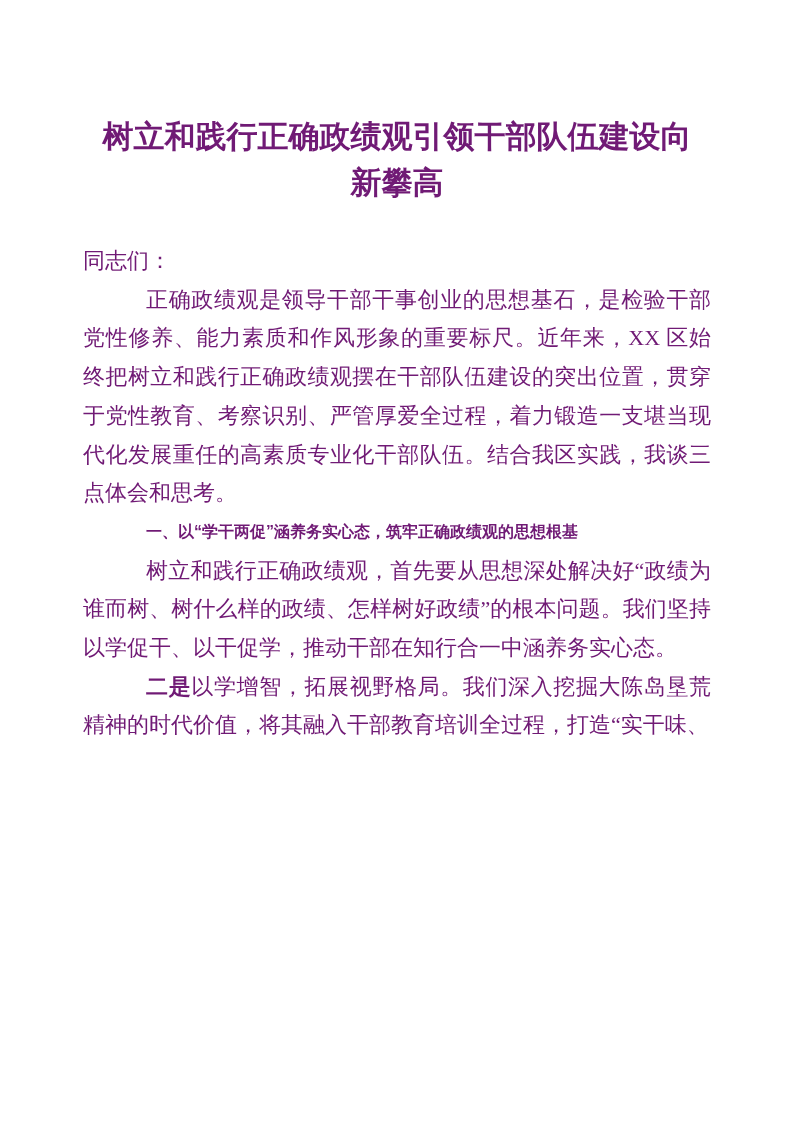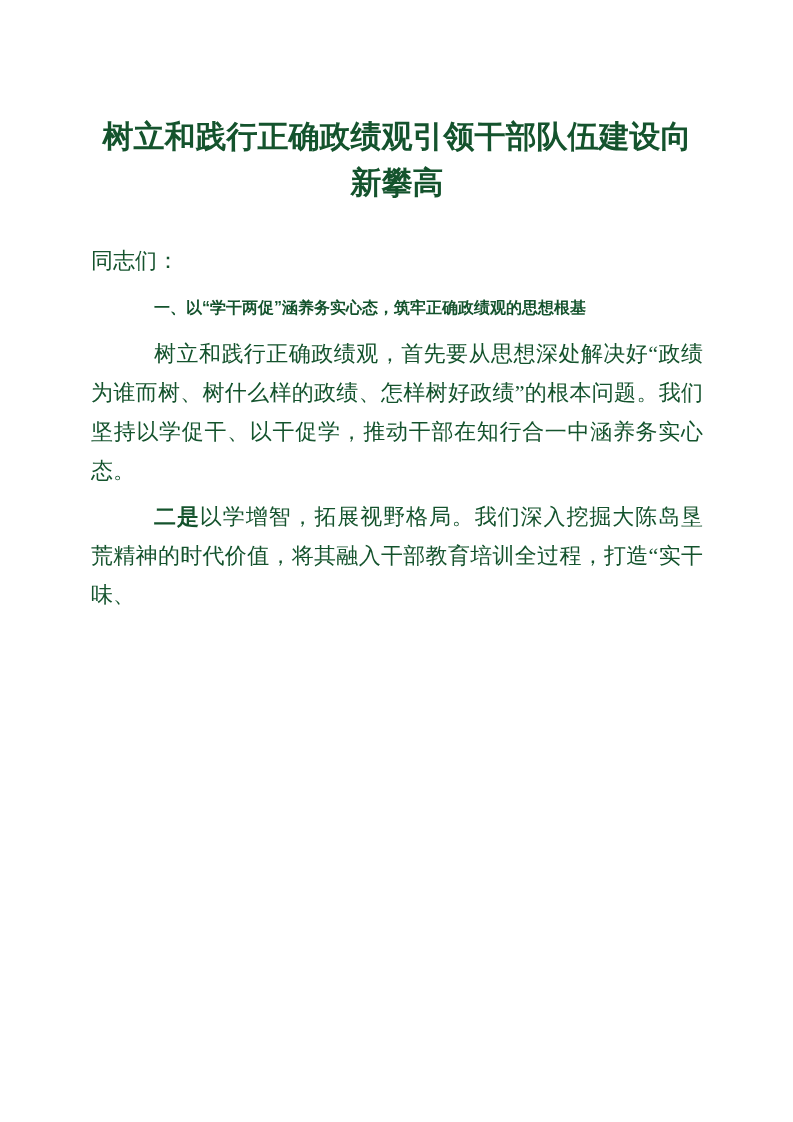--- a/index.html
+++ b/index.html
@@ -6,21 +6,21 @@
     margin: 0;
     padding: 0;
     background: #ffffff;
   }
   .page {
     position: relative;
     width: 793px;
     height: 1122px;
     margin: 0 auto;
     background: #ffffff;
-    color: #14532d;
+    color: #701a75;
     box-sizing: border-box;
     padding: 114px 82px 0 83px;
     overflow: hidden;
     font-family: "Liberation Serif", serif;
   }
   .doc-title {
     max-width: 606px;
     margin: 0 auto;
     font-size: 31px;
     line-height: 46px;
@@ -29,21 +29,21 @@
     font-family: "Liberation Serif", serif;
   }
   .doc-body {
     margin-top: 36px;
     font-size: 22px;
     line-height: 38.7px;
     text-align: justify;
     text-justify: inter-character;
   }
   .doc-body p {
-    margin: 8px;
+    margin: 0;
     padding: 0;
   }
   .greeting {
     text-indent: 0;
   }
   .para {
     text-indent: 63px;
   }
   .section-heading {
     text-indent: 63px;
@@ -63,20 +63,21 @@
 <body>
 
 <div class="page">
 
   <h1 class="doc-title">树立和践行正确政绩观引领干部队伍建设向新攀高</h1>
 
   <div class="doc-body">
 
     <p class="greeting">同志们：</p>
 
+    <p class="para">正确政绩观是领导干部干事创业的思想基石，是检验干部党性修养、能力素质和作风形象的重要标尺。近年来，XX 区始终把树立和践行正确政绩观摆在干部队伍建设的突出位置，贯穿于党性教育、考察识别、严管厚爱全过程，着力锻造一支堪当现代化发展重任的高素质专业化干部队伍。结合我区实践，我谈三点体会和思考。</p>
 
     <p class="section-heading">一、以“学干两促”涵养务实心态，筑牢正确政绩观的思想根基</p>
 
     <p class="para">树立和践行正确政绩观，首先要从思想深处解决好“政绩为谁而树、树什么样的政绩、怎样树好政绩”的根本问题。我们坚持以学促干、以干促学，推动干部在知行合一中涵养务实心态。</p>
 
 
     <p class="para"><span class="lead-bold">二是</span><span>以学增智，拓展视野格局。我们深入挖掘大陈岛垦荒精神的时代价值，将其融入干部教育培训全过程，打造“实干味、</span></p>
 
   </div>
 </div>

